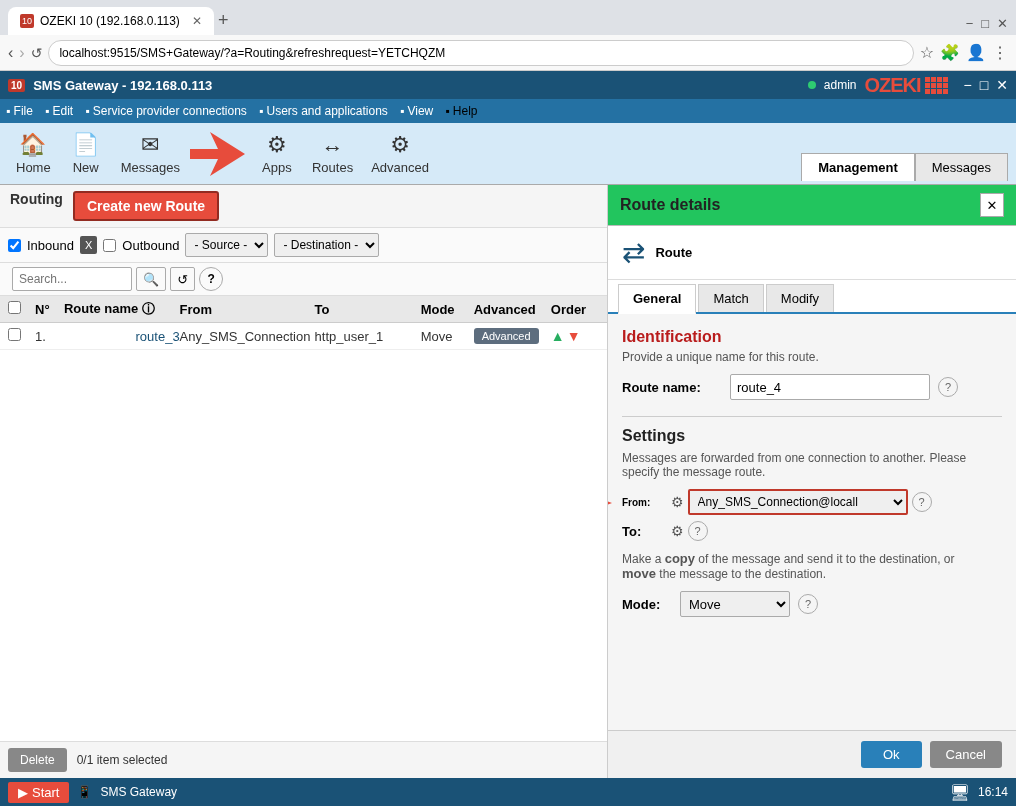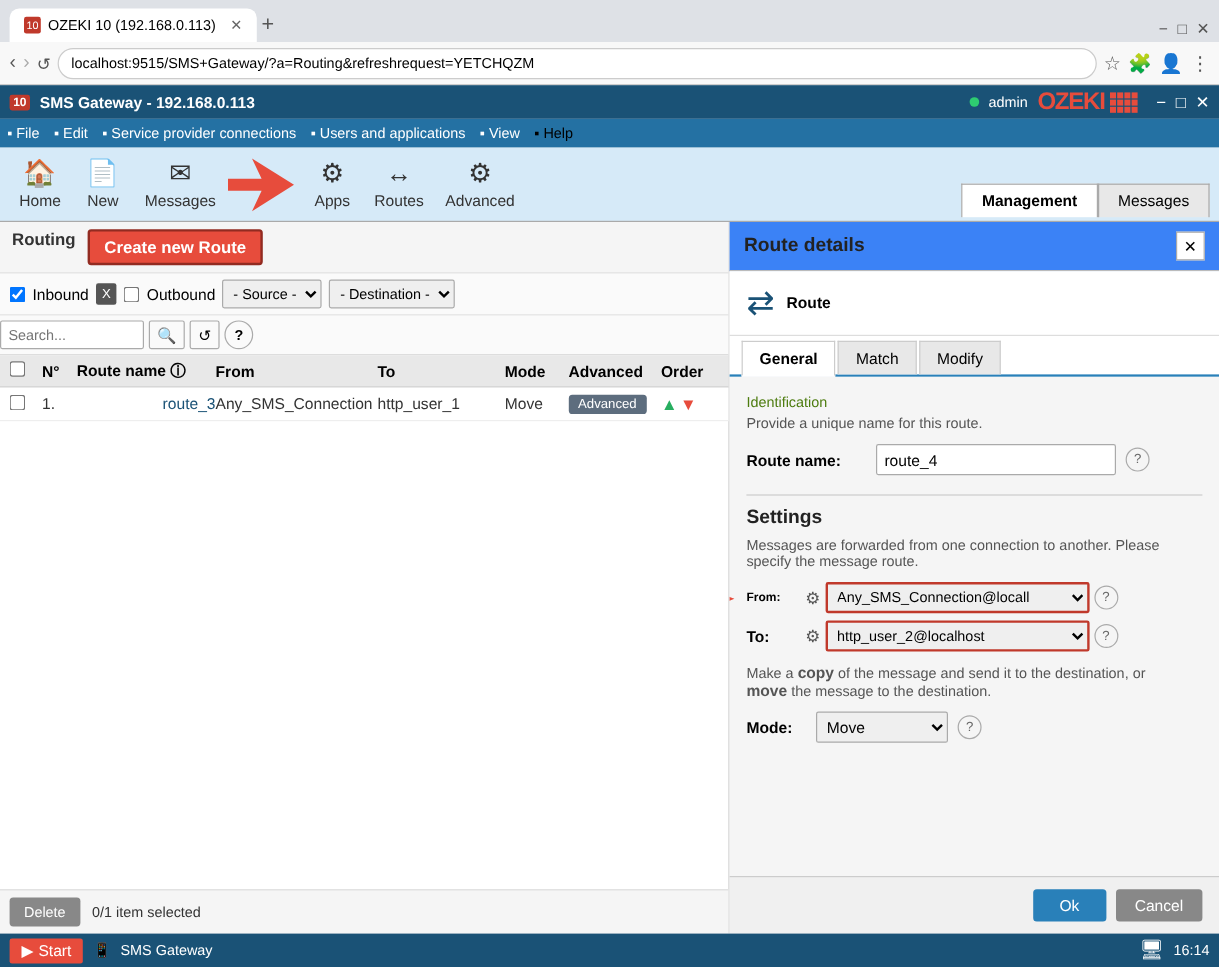--- a/index.html
+++ b/index.html
@@ -126,21 +126,21 @@
         <input type="checkbox" style="margin: 0px;">
         <span style="font-size:13px;">Outbound</span>
         <select style="height:24px; border:1px solid #aaa; border-radius:2px; font-size:12px; padding:0 4px;">
           <option>- Source -</option>
         </select>
         <select style="height:24px; border:1px solid #aaa; border-radius:2px; font-size:12px; padding:0 4px;">
           <option>- Destination -</option>
         </select>
       </div>
 
-      <div style="padding:4px 0; display:flex; align-items:center; gap:4px; border-bottom:1px solid #ddd; background:#fafafa;">
+      <div style="padding:4px 12px; display:flex; align-items:center; gap:4px; border-bottom:1px solid #ddd; background:#fafafa;">
         <input type="text" placeholder="Search..." style="height: 24px; border: 1px solid rgb(170, 170, 170); border-radius: 2px; padding: 0px 6px; font-size: 12px; width: 120px;">
         <button style="background:none; border:1px solid #aaa; height:24px; padding:0 6px; cursor:pointer; border-radius:2px;">🔍</button>
         <button style="background:none; border:1px solid #aaa; height:24px; padding:0 6px; cursor:pointer; border-radius:2px;">↺</button>
         <button style="background:none; border:1px solid #aaa; height:24px; width:24px; cursor:pointer; border-radius:50%; font-weight:bold; font-size:12px;">?</button>
       </div>
 
       <div style="display:flex; align-items:center; padding:4px 8px; background:#e8e8e8; border-bottom:1px solid #ccc; font-size:12px; font-weight:bold;">
         <div style="width:28px;">
           <input type="checkbox" style="">
         </div>
@@ -176,42 +176,42 @@
       <div style="flex:1;"></div>
 
       <div style="padding:6px 8px; display:flex; align-items:center; gap:10px; border-top:1px solid #ddd; background:#f5f5f5;">
         <button style="background:#888; color:white; border:none; padding:5px 12px; border-radius:3px; cursor:pointer; font-size:12px;">Delete</button>
         <span style="font-size:12px; color:#333;">0/1 item selected</span>
       </div>
     </div>
 
     <div style="flex:1; background:#f0f0f0; display:flex; flex-direction:column;">
 
-      <div style="background:#3b82f6; padding:8px 12px; display:flex; align-items:center; justify-content:space-between; border-bottom:1px solid #bbb;">
+      <div style="background:#22c55e; padding:8px 12px; display:flex; align-items:center; justify-content:space-between; border-bottom:1px solid #bbb;">
         <span style="font-size:16px; font-weight:bold; color:#222;">Route details</span>
         <button style="background:white; border:1px solid #aaa; cursor:pointer; font-size:13px; width:24px; height:24px; display:flex; align-items:center; justify-content:center;">✕</button>
       </div>
 
       <div style="display:flex; align-items:center; gap:10px; padding:10px 14px; border-bottom:1px solid #ddd; background:white;">
         <span style="font-size:28px; color:#1a5276;">⇄</span>
         <div>
           <div style="font-size:13px; font-weight:bold;">Route</div>
         </div>
       </div>
 
       <div style="display:flex; border-bottom:2px solid #2980b9; padding:0 10px; background:white; padding-top:4px;">
         <button style="padding:6px 14px; cursor:pointer; font-size:13px; border:1px solid #ccc; border-bottom:2px solid white; margin-right:2px; background:white; font-weight:bold; margin-bottom:-2px;">General</button>
         <button style="padding:6px 14px; cursor:pointer; font-size:13px; border:1px solid #ccc; border-bottom:none; margin-right:2px; background:#e8e8e8;">Match</button>
         <button style="padding:6px 14px; cursor:pointer; font-size:13px; border:1px solid #ccc; border-bottom:none; margin-right:2px; background:#e8e8e8;">Modify</button>
       </div>
 
       <div style="padding:14px; overflow-y:auto; flex:1; background:#f5f5f5;">
 
         <div>
-          <div style="font-size:12px; font-weight:normal; color:#4d7c0f; margin-bottom:4px;">Identification</div>
+          <div style="font-size:16px; font-weight:bold; color:#b91c1c; margin-bottom:4px;">Identification</div>
           <div style="font-size:12px; color:#555; margin-bottom:10px;">Provide a unique name for this route.</div>
           <div style="display:flex; align-items:center; gap:8px;">
             <label style="font-size:13px; font-weight:bold; min-width:100px;">Route name:</label>
             <input type="text" value="route_4" style="height: 26px; border: 1px solid rgb(170, 170, 170); border-radius: 2px; padding: 0px 6px; font-size: 13px; width: 200px;">
             <span style="display:inline-flex; align-items:center; justify-content:center; width:20px; height:20px; border:1px solid #aaa; border-radius:50%; font-size:11px; color:#666; cursor:pointer;">?</span>
           </div>
         </div>
 
         <div style="margin-top:16px; border-top:1px solid #ccc; padding-top:10px;">
           <div style="font-size:16px; font-weight:bold; color:#222; margin-bottom:6px;">Settings</div>
@@ -228,23 +228,20 @@
             <span style="font-size:14px; color:#555;">⚙</span>
             <select style="height:26px; border:2px solid #c0392b; border-radius:2px; padding:0 4px; font-size:12px; width:220px;">
               <option>Any_SMS_Connection@locall</option>
             </select>
             <span style="display:inline-flex; align-items:center; justify-content:center; width:20px; height:20px; border:1px solid #aaa; border-radius:50%; font-size:11px; color:#666; cursor:pointer;">?</span>
           </div>
 
           <div style="display:flex; align-items:center; gap:4px; margin-bottom:10px;">
             <label style="font-size:13px; font-weight:bold; min-width:45px;">To:</label>
             <span style="font-size:14px; color:#555;">⚙</span>
-            <select style="height:26px; border:2px solid #c0392b; border-radius:2px; padding:0 4px; font-size:12px; width:220px;">
-              <option>http_user_2@localhost</option>
-            </select>
             <span style="display:inline-flex; align-items:center; justify-content:center; width:20px; height:20px; border:1px solid #aaa; border-radius:50%; font-size:11px; color:#666; cursor:pointer;">?</span>
           </div>
 
           <div style="font-size:12px; color:#555; margin-bottom:10px; max-width:360px;">
             Make a <strong>copy</strong> of the message and send it to the destination, or <strong>move</strong> the message to the destination.
           </div>
 
           <div style="display:flex; align-items:center; gap:8px;">
             <label style="font-size:13px; font-weight:bold; min-width:50px;">Mode:</label>
             <select style="height:26px; border:1px solid #aaa; border-radius:2px; padding:0 4px; font-size:13px; width:110px;">

